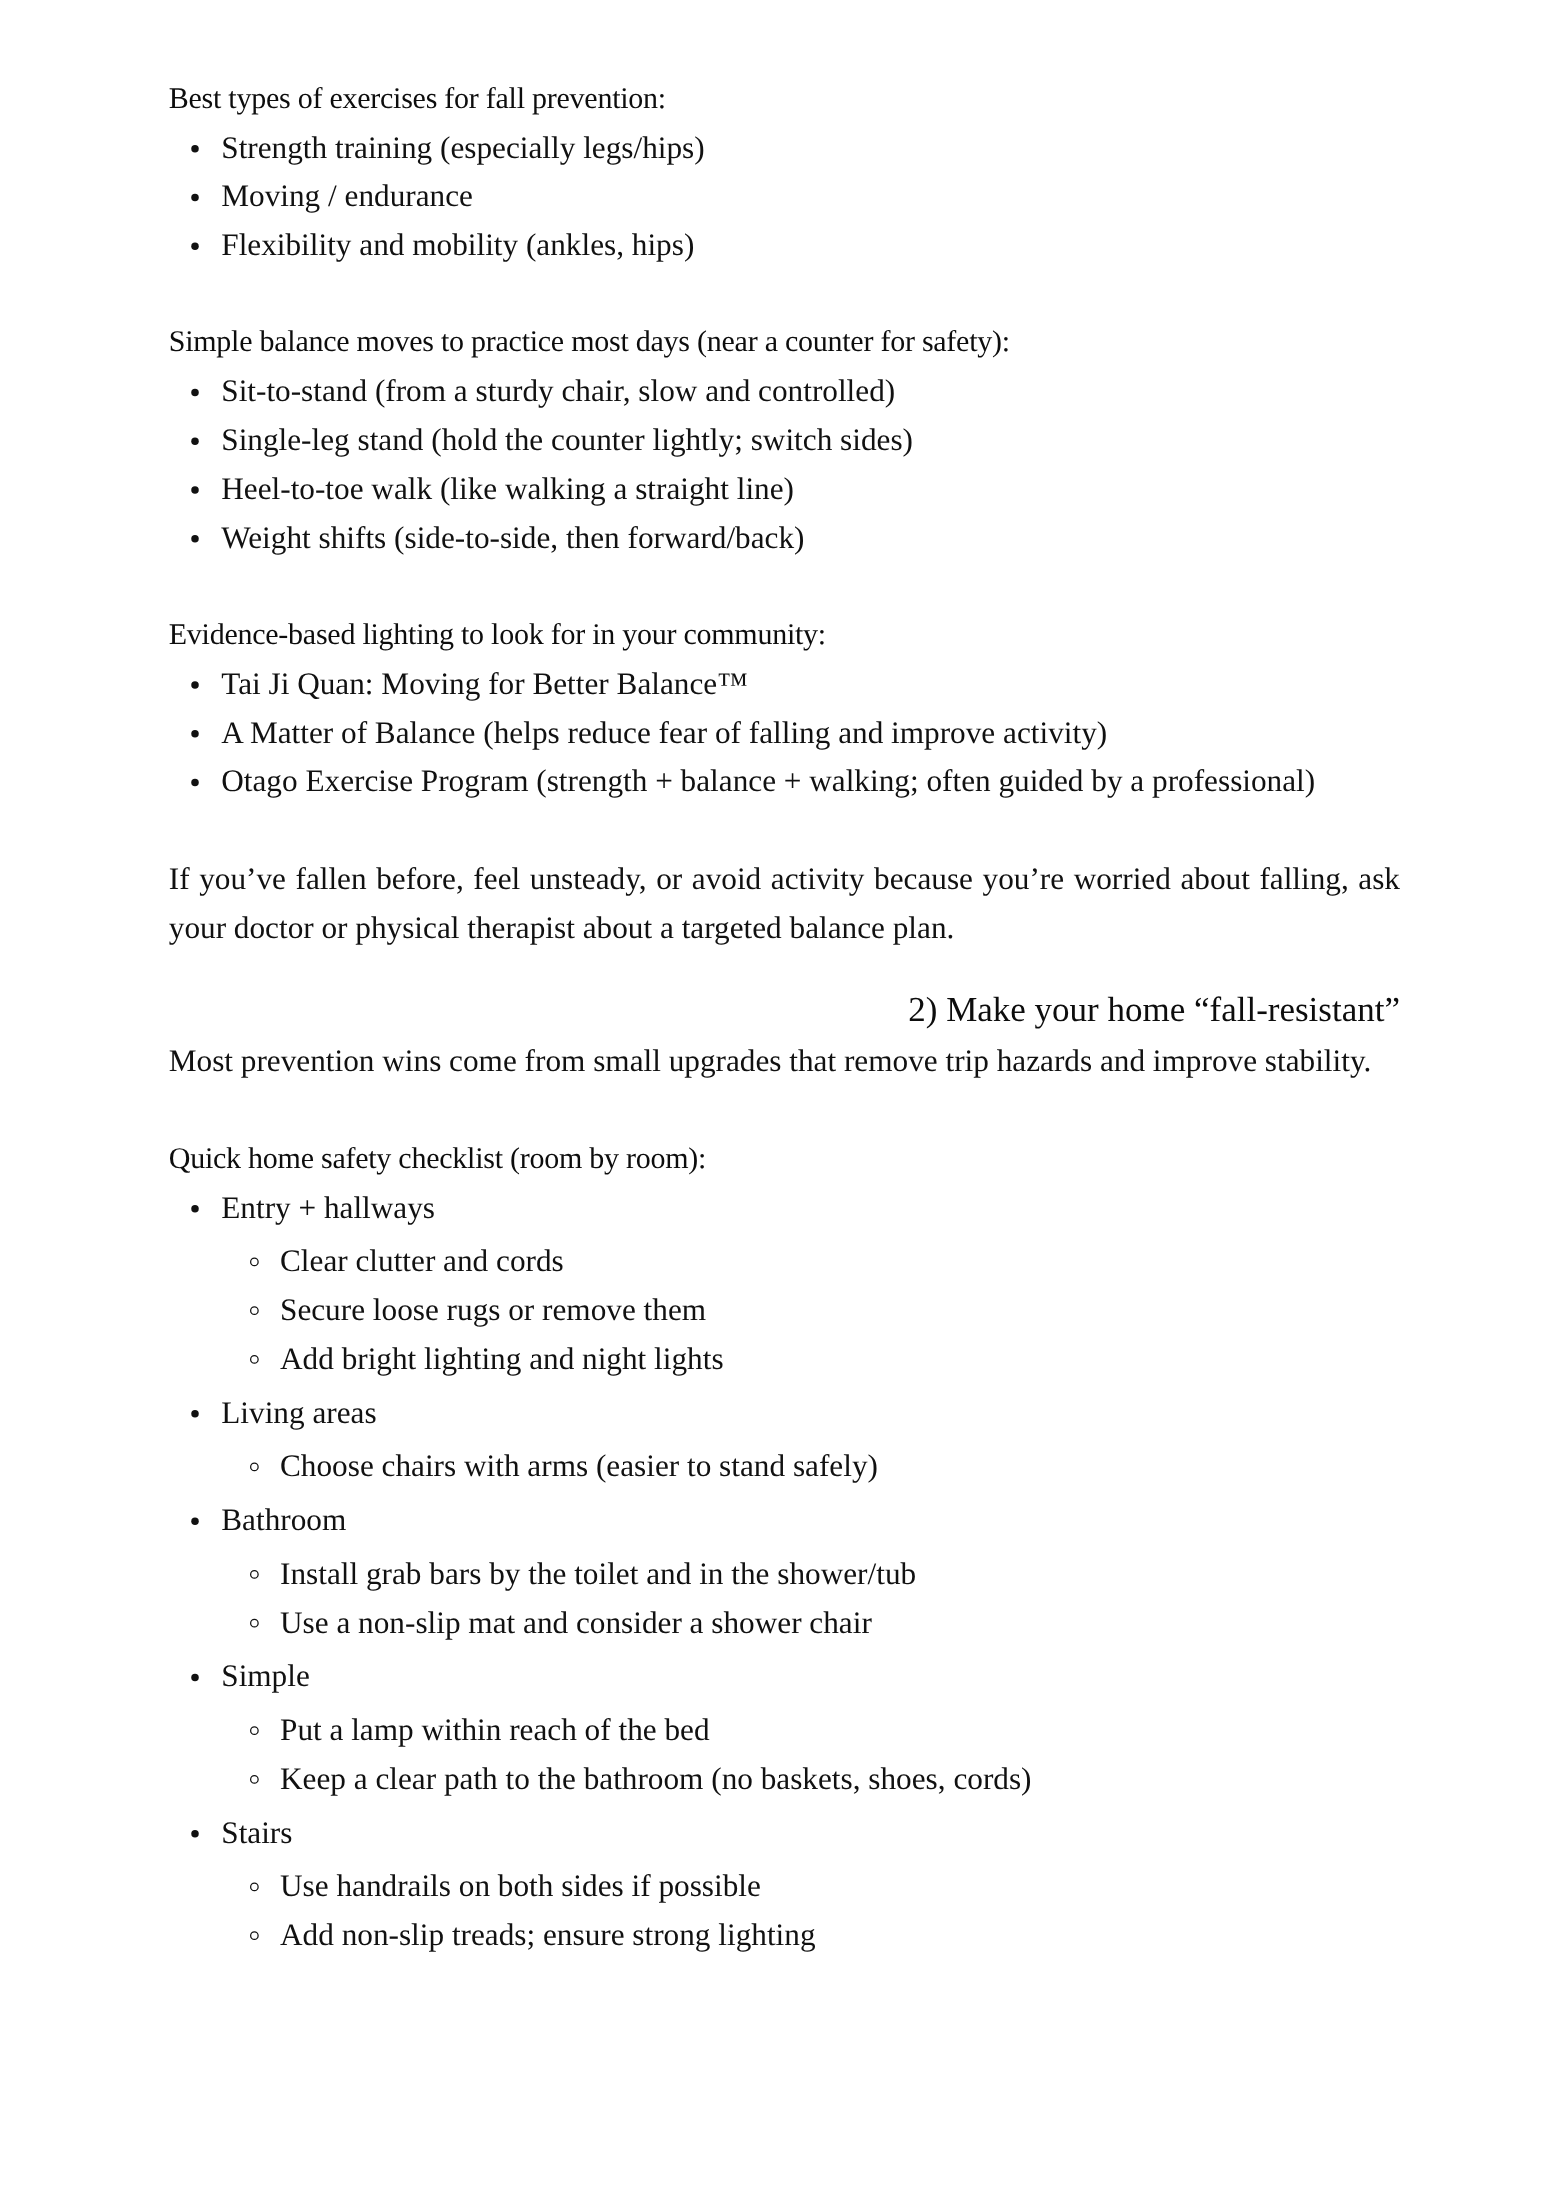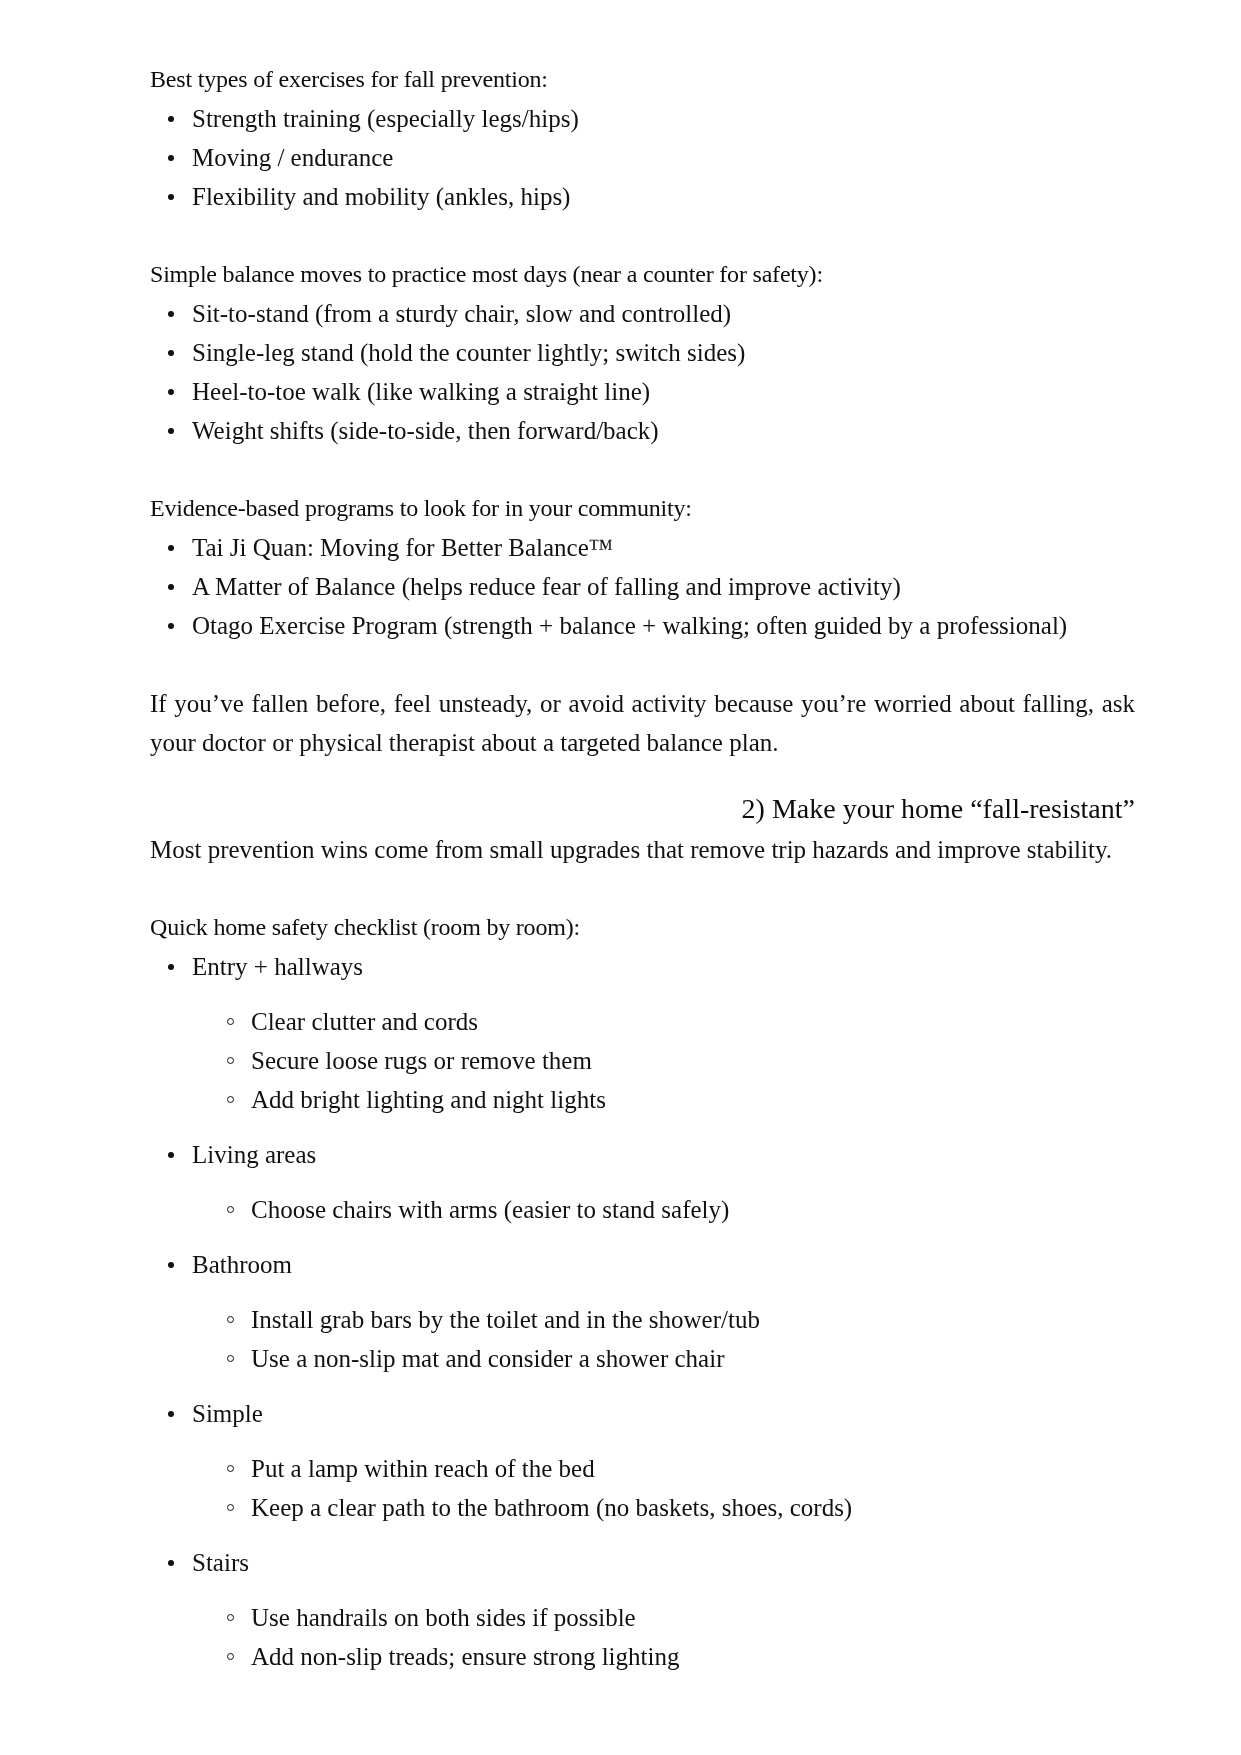--- a/index.html
+++ b/index.html
@@ -6,21 +6,21 @@
   body {
     width: 1241px;
     height: 1755px;
     position: relative;
     overflow: hidden;
     font-family: "Liberation Serif", "DejaVu Serif", serif;
     color: #111111;
   }
   .page {
     position: absolute;
-    left: 150px;
+    left: 135px;
     top: 60px;
     width: 985px;
   }
   .heading {
     font-size: 24px;
     line-height: 39px;
     margin: 0;
     font-weight: normal;
     letter-spacing: -0.2px;
     color: #0d0d0d;
@@ -56,21 +56,21 @@
     position: absolute;
     left: -24px;
     top: 17px;
     width: 6px;
     height: 6px;
     border-radius: 50%;
     background: #111;
   }
   ul.l2 {
     list-style: none;
-    margin: 16px;
+    margin: 4px;
     padding: 0 0 0 43px;
   }
   ul.l2 > li {
     position: relative;
     font-size: 25px;
     line-height: 39px;
   }
   ul.l2 > li > .bullet {
     position: absolute;
     left: -24px;
@@ -101,21 +101,21 @@
   <h3 class="heading">Simple balance moves to practice most days (near a counter for safety):</h3>
   <ul class="l1">
     <li><span class="bullet"></span><span>Sit-to-stand (from a sturdy chair, slow and controlled)</span></li>
     <li><span class="bullet"></span><span>Single-leg stand (hold the counter lightly; switch sides)</span></li>
     <li><span class="bullet"></span><span>Heel-to-toe walk (like walking a straight line)</span></li>
     <li><span class="bullet"></span><span>Weight shifts (side-to-side, then forward/back)</span></li>
   </ul>
 
   <div class="gap"></div>
 
-  <h3 class="heading">Evidence-based programs to look for in your community:</h3>
+  <h3 class="heading">Evidence-based lighting to look for in your community:</h3>
   <ul class="l1">
     <li><span class="bullet"></span><span>Tai Ji Quan: Moving for Better Balance™</span></li>
     <li><span class="bullet"></span><span>A Matter of Balance (helps reduce fear of falling and improve activity)</span></li>
     <li><span class="bullet"></span><span>Otago Exercise Program (strength + balance + walking; often guided by a professional)</span></li>
   </ul>
 
   <div class="gap"></div>
 
   <p class="body">If you’ve fallen before, feel unsteady, or avoid activity because you’re worried about falling, ask your doctor or physical therapist about a targeted balance plan.</p>
 

